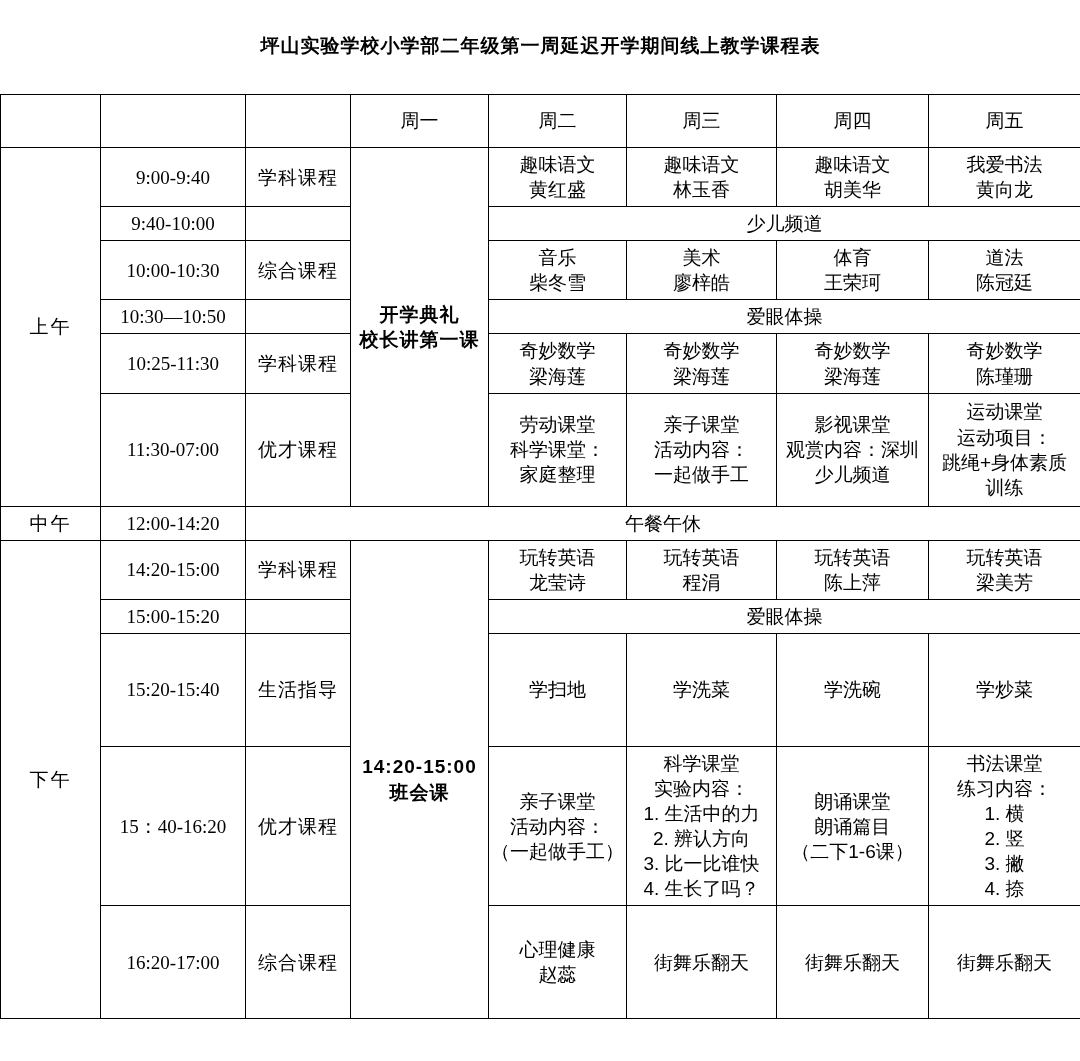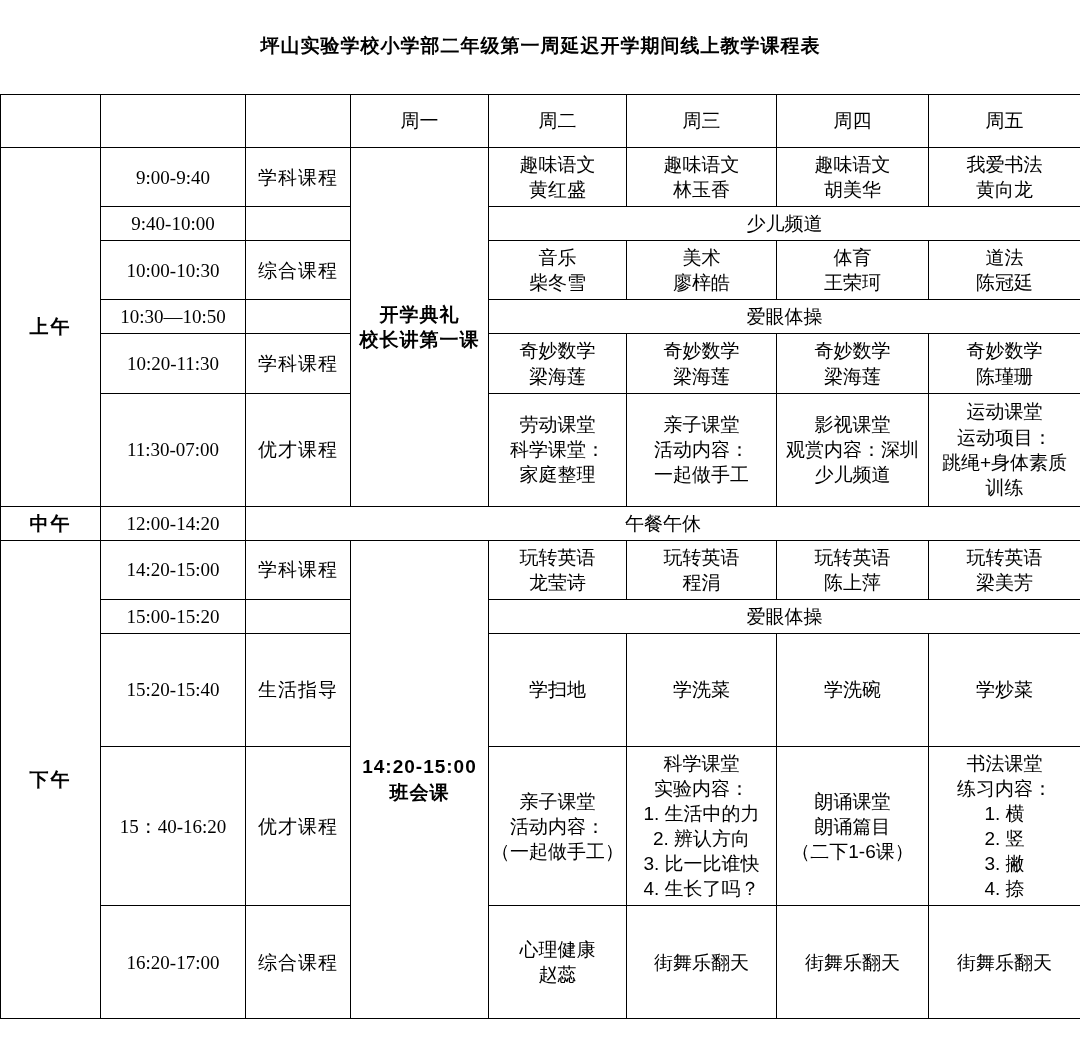--- a/index.html
+++ b/index.html
@@ -41,21 +41,21 @@
     height: 72px;
     padding: 10px 0 12px 0 !important;
   }
   .hdr {
     font-size: 20px;
     height: 44px;
   }
   .blank-hdr { }
   .period {
     font-size: 21px;
-    font-weight: bold;
+    font-weight: normal;
     letter-spacing: 2px;
   }
   .timecell {
     font-size: 18px;
     text-align: left;
     padding-left: 10px;
     font-family: "Liberation Serif", "DejaVu Serif", serif;
   }
   .typecell {
     font-size: 20px;
@@ -158,21 +158,21 @@
 陈冠廷</td>
       </tr>
 
       <tr>
         <td class="timecell">10:30—10:50</td>
         <td class="typecell"></td>
         <td class="span-note" colspan="4">爱眼体操</td>
       </tr>
 
       <tr>
-        <td class="timecell">10:20-11:30</td>
+        <td class="timecell">10:25-11:30</td>
         <td class="typecell">学科课程</td>
         <td class="lesson">奇妙数学
 梁海莲</td>
         <td class="lesson">奇妙数学
 梁海莲</td>
         <td class="lesson">奇妙数学
 梁海莲</td>
         <td class="lesson">奇妙数学
 陈瑾珊</td>
       </tr>

